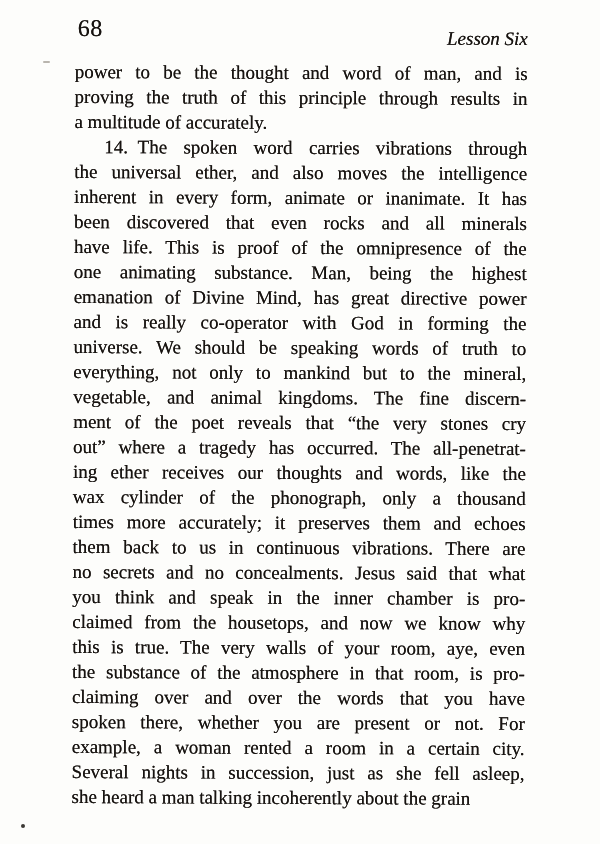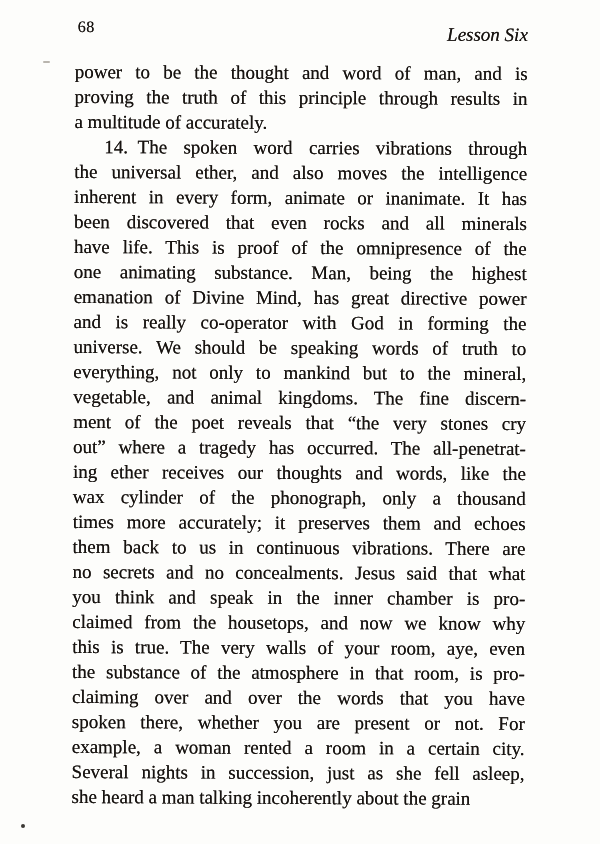--- a/index.html
+++ b/index.html
@@ -22,21 +22,21 @@
     transform-origin: 50% 0;
     text-shadow: 0 0 0.6px rgba(23,19,16,0.85);
   }
   .header {
     display: flex;
     justify-content: space-between;
     align-items: baseline;
     padding: 16px 72px 0 78px;
     height: 26px;
   }
-  .pagenum { font-size: 16px; letter-spacing: 0.5px; }
+  .pagenum { font-size: 24px; letter-spacing: 0.5px; }
   .running {
     font-style: italic;
     font-size: 19px;
     position: relative;
     top: 7px;
   }
   .body {
     margin-top: 18px;
     padding: 0 72px 0 75px;
     font-size: 19px;

